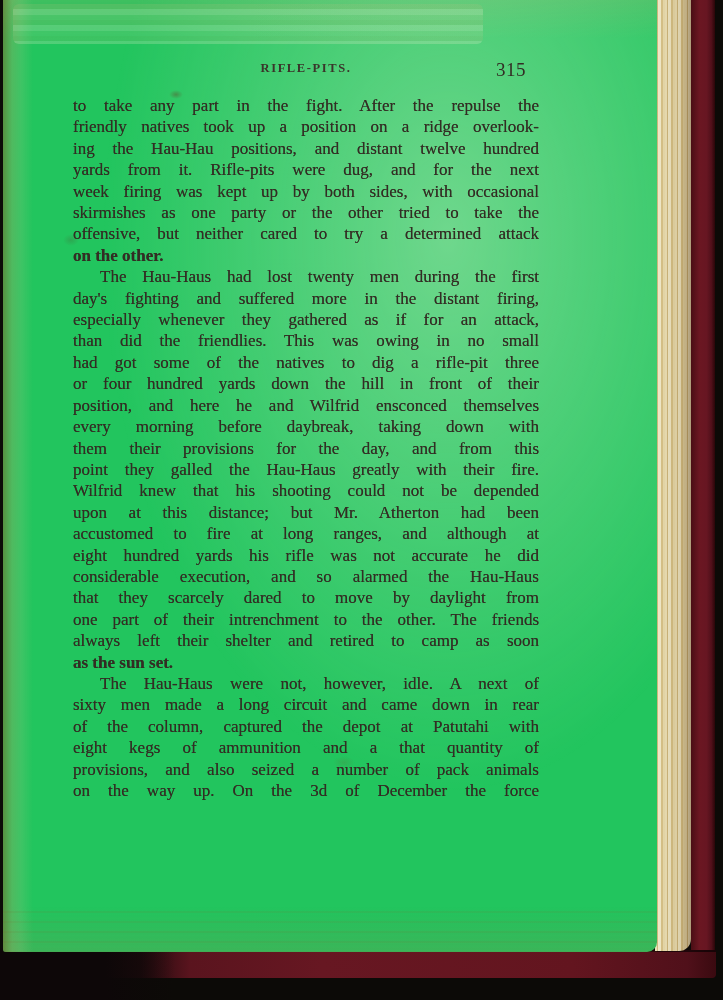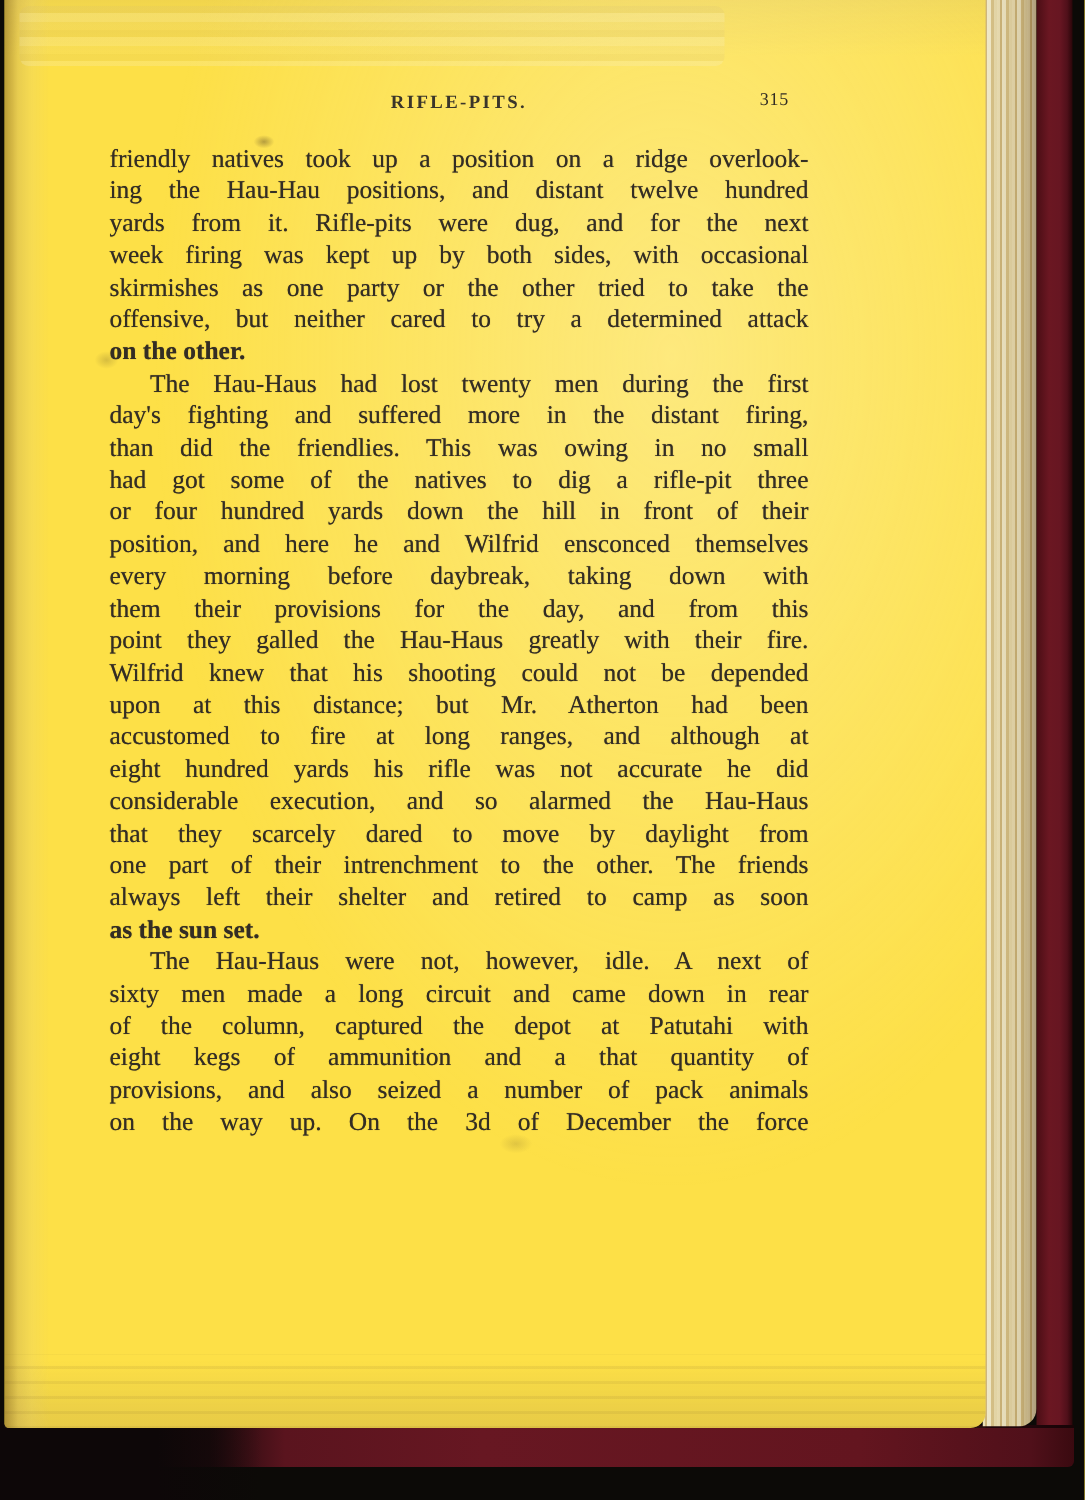--- a/index.html
+++ b/index.html
@@ -28,21 +28,21 @@
   .edge-stack{
     position:absolute;left:655px;top:0;width:36px;height:951px;
     background:
       linear-gradient(90deg,rgba(120,90,35,0) 0,rgba(120,90,35,0.18) 70%,rgba(90,60,20,0.45) 100%),
       repeating-linear-gradient(90deg,#eee2b8 0 2px,#cfb87e 2px 3px,#f2ebcb 3px 6px,#d8c38a 6px 8px,#e9dcae 8px 10px);
     border-radius:0 0 12px 0;
   }
   
   .page{
     position:absolute;left:3px;top:0;width:654px;height:952px;
-    background:#fde047;
+    background:#22c55e;
     border-radius:0 0 10px 3px;
   }
   .page .tint{
     position:absolute;inset:0;border-radius:inherit;
     background:
       radial-gradient(ellipse at 68% 25%, rgba(255,250,228,0.35) 0%, rgba(255,250,228,0) 55%),
       linear-gradient(90deg, rgba(130,100,40,0.55) 0, rgba(185,160,100,0.30) 9px, rgba(215,195,140,0.16) 18px, rgba(215,195,140,0) 30px),
       linear-gradient(0deg, rgba(150,125,70,0.22) 0, rgba(150,125,70,0) 45px),
       linear-gradient(180deg, rgba(190,165,105,0.18) 0, rgba(190,165,105,0) 38px);
   }
@@ -62,21 +62,21 @@
   
   .text-block{
     position:absolute;left:70px;top:0;width:466px;color:#332d24;
   }
   .running-header{position:relative;height:20px;margin-top:61px;}
   .running-header .title{
     text-align:center;font-size:12.5px;font-weight:bold;letter-spacing:1.6px;
     color:#3a352a;
   }
   .running-header .folio{
-    position:absolute;right:13px;top:-2px;font-size:12px;letter-spacing:0.5px;color:#332d24;font-family:Liberation Serif, serif;
+    position:absolute;right:13px;top:-2px;font-size:19px;letter-spacing:0.5px;color:#332d24;font-family:Liberation Serif, serif;
   }
   .body{margin-top:14px;}
   .bline{
     font-size:17px;line-height:21.4px;
     text-align:justify;text-align-last:justify;
     text-shadow:0 0 0.5px rgba(48,42,32,0.75);
     white-space:normal;
   }
   .bline.ind{text-indent:27px;font-family:Liberation Serif, serif;}
   .bline.end{text-align-last:left;font-weight:bold;}
@@ -96,30 +96,32 @@
   <div class="smudge s1"></div>
   <div class="smudge s2"></div>
   <div class="smudge s3"></div>
 
   <div class="text-block">
     <div class="running-header">
       <div class="title">RIFLE-PITS.</div>
       <div class="folio">315</div>
     </div>
     <div class="body">
+      <div class="bline">to take any part in the fight.  After the repulse the</div>
       <div class="bline">friendly natives took up a position on a ridge overlook-</div>
       <div class="bline">ing the Hau-Hau positions, and distant twelve hundred</div>
       <div class="bline">yards from it.  Rifle-pits were dug, and for the next</div>
       <div class="bline">week firing was kept up by both sides, with occasional</div>
       <div class="bline">skirmishes as one party or the other tried to take the</div>
       <div class="bline">offensive, but neither cared to try a determined attack</div>
       <div class="bline end">on the other.</div>
 
       <div class="bline ind">The Hau-Haus had lost twenty men during the first</div>
       <div class="bline">day's fighting and suffered more in the distant firing,</div>
+      <div class="bline">especially whenever they gathered as if for an attack,</div>
       <div class="bline">than did the friendlies.  This was owing in no small</div>
       <div class="bline">had got some of the natives to dig a rifle-pit three</div>
       <div class="bline">or four hundred yards down the hill in front of their</div>
       <div class="bline">position, and here he and Wilfrid ensconced themselves</div>
       <div class="bline">every morning before daybreak, taking down with</div>
       <div class="bline">them their provisions for the day, and from this</div>
       <div class="bline">point they galled the Hau-Haus greatly with their fire.</div>
       <div class="bline">Wilfrid knew that his shooting could not be depended</div>
       <div class="bline">upon at this distance; but Mr. Atherton had been</div>
       <div class="bline">accustomed to fire at long ranges, and although at</div>

